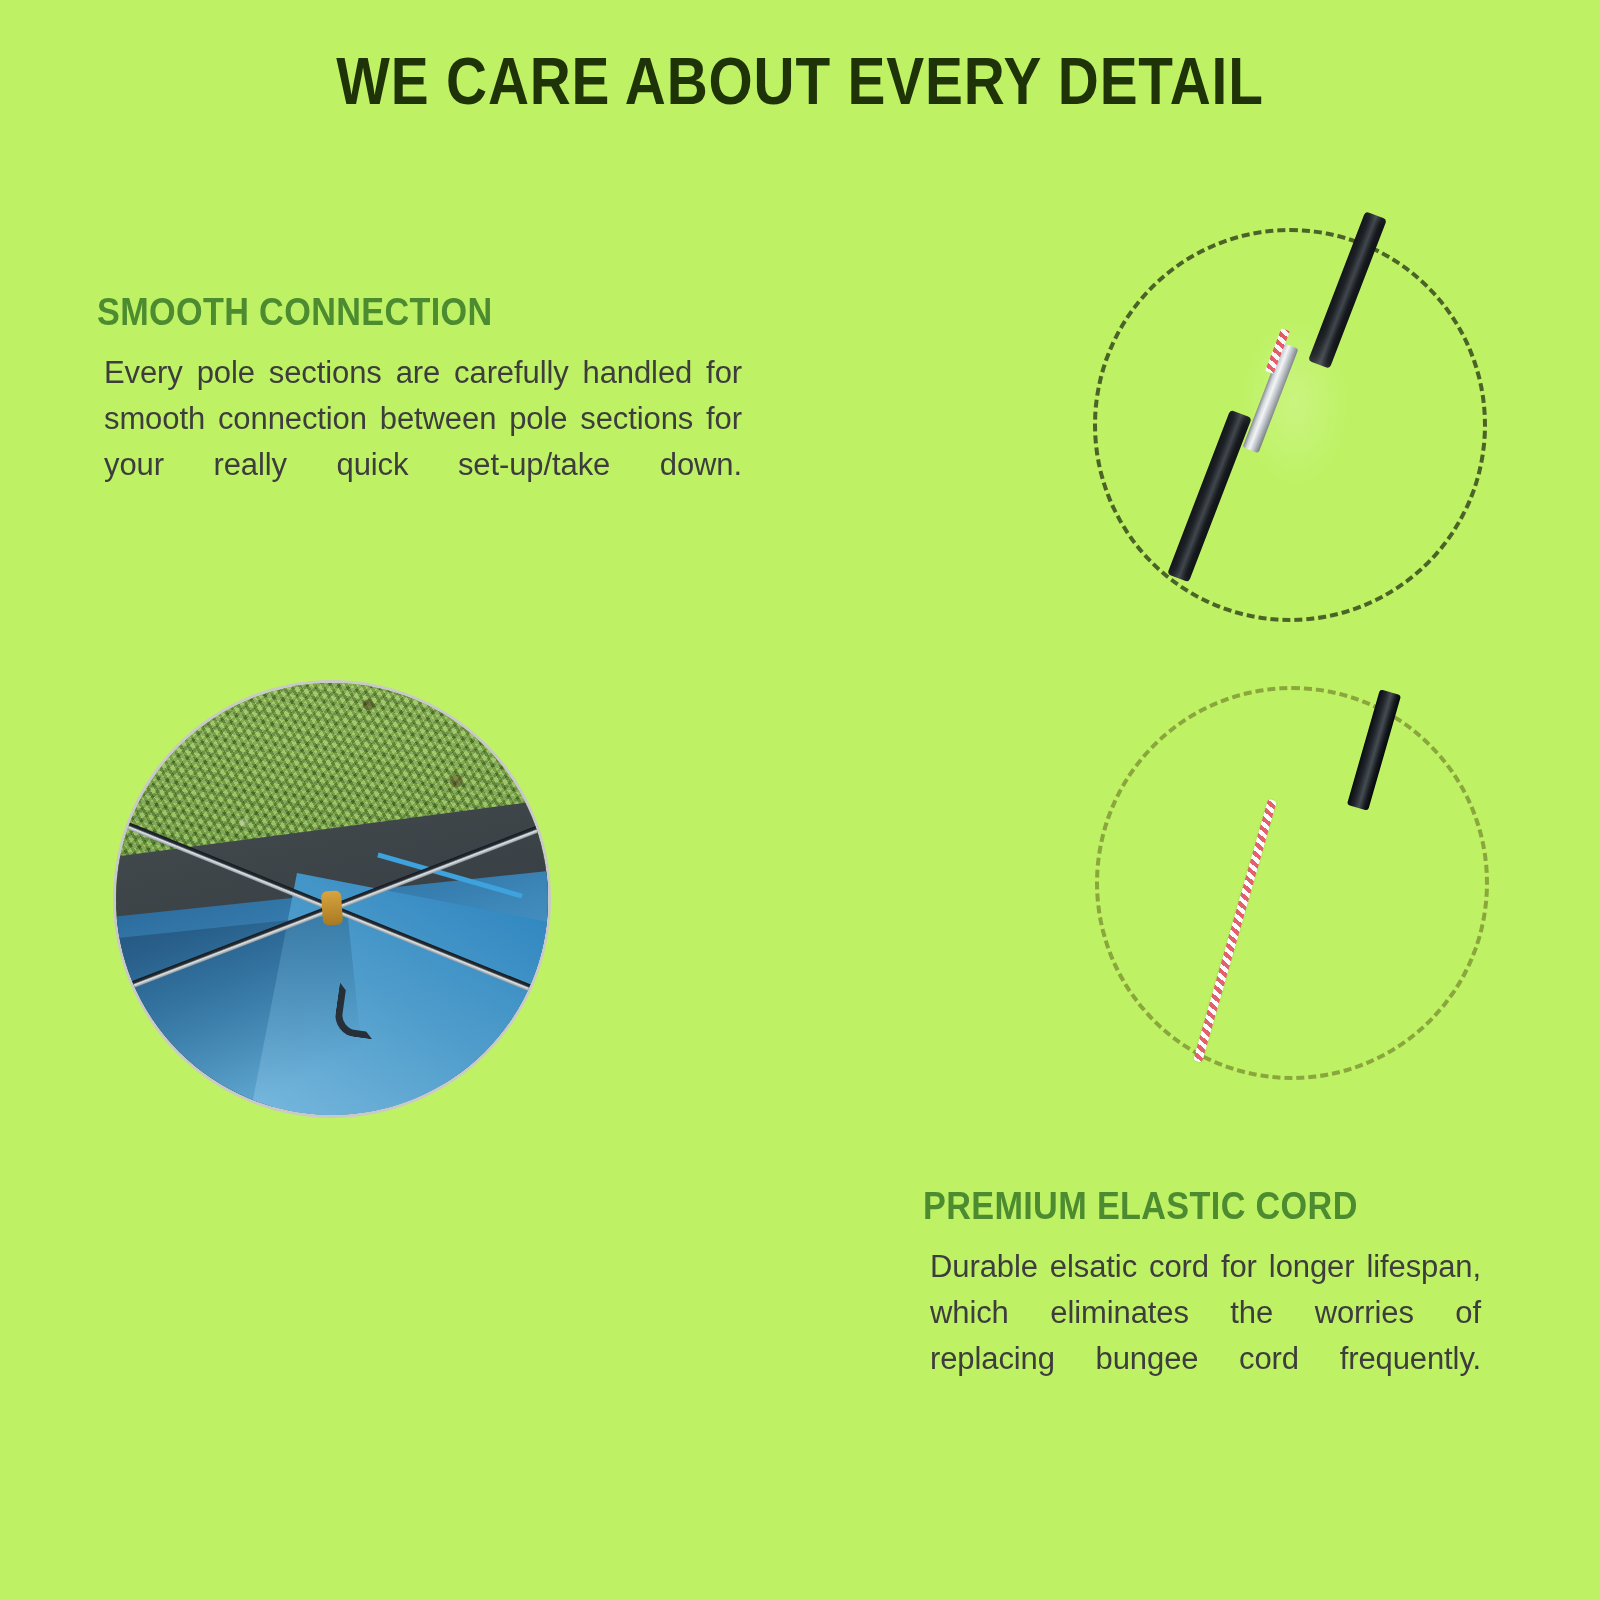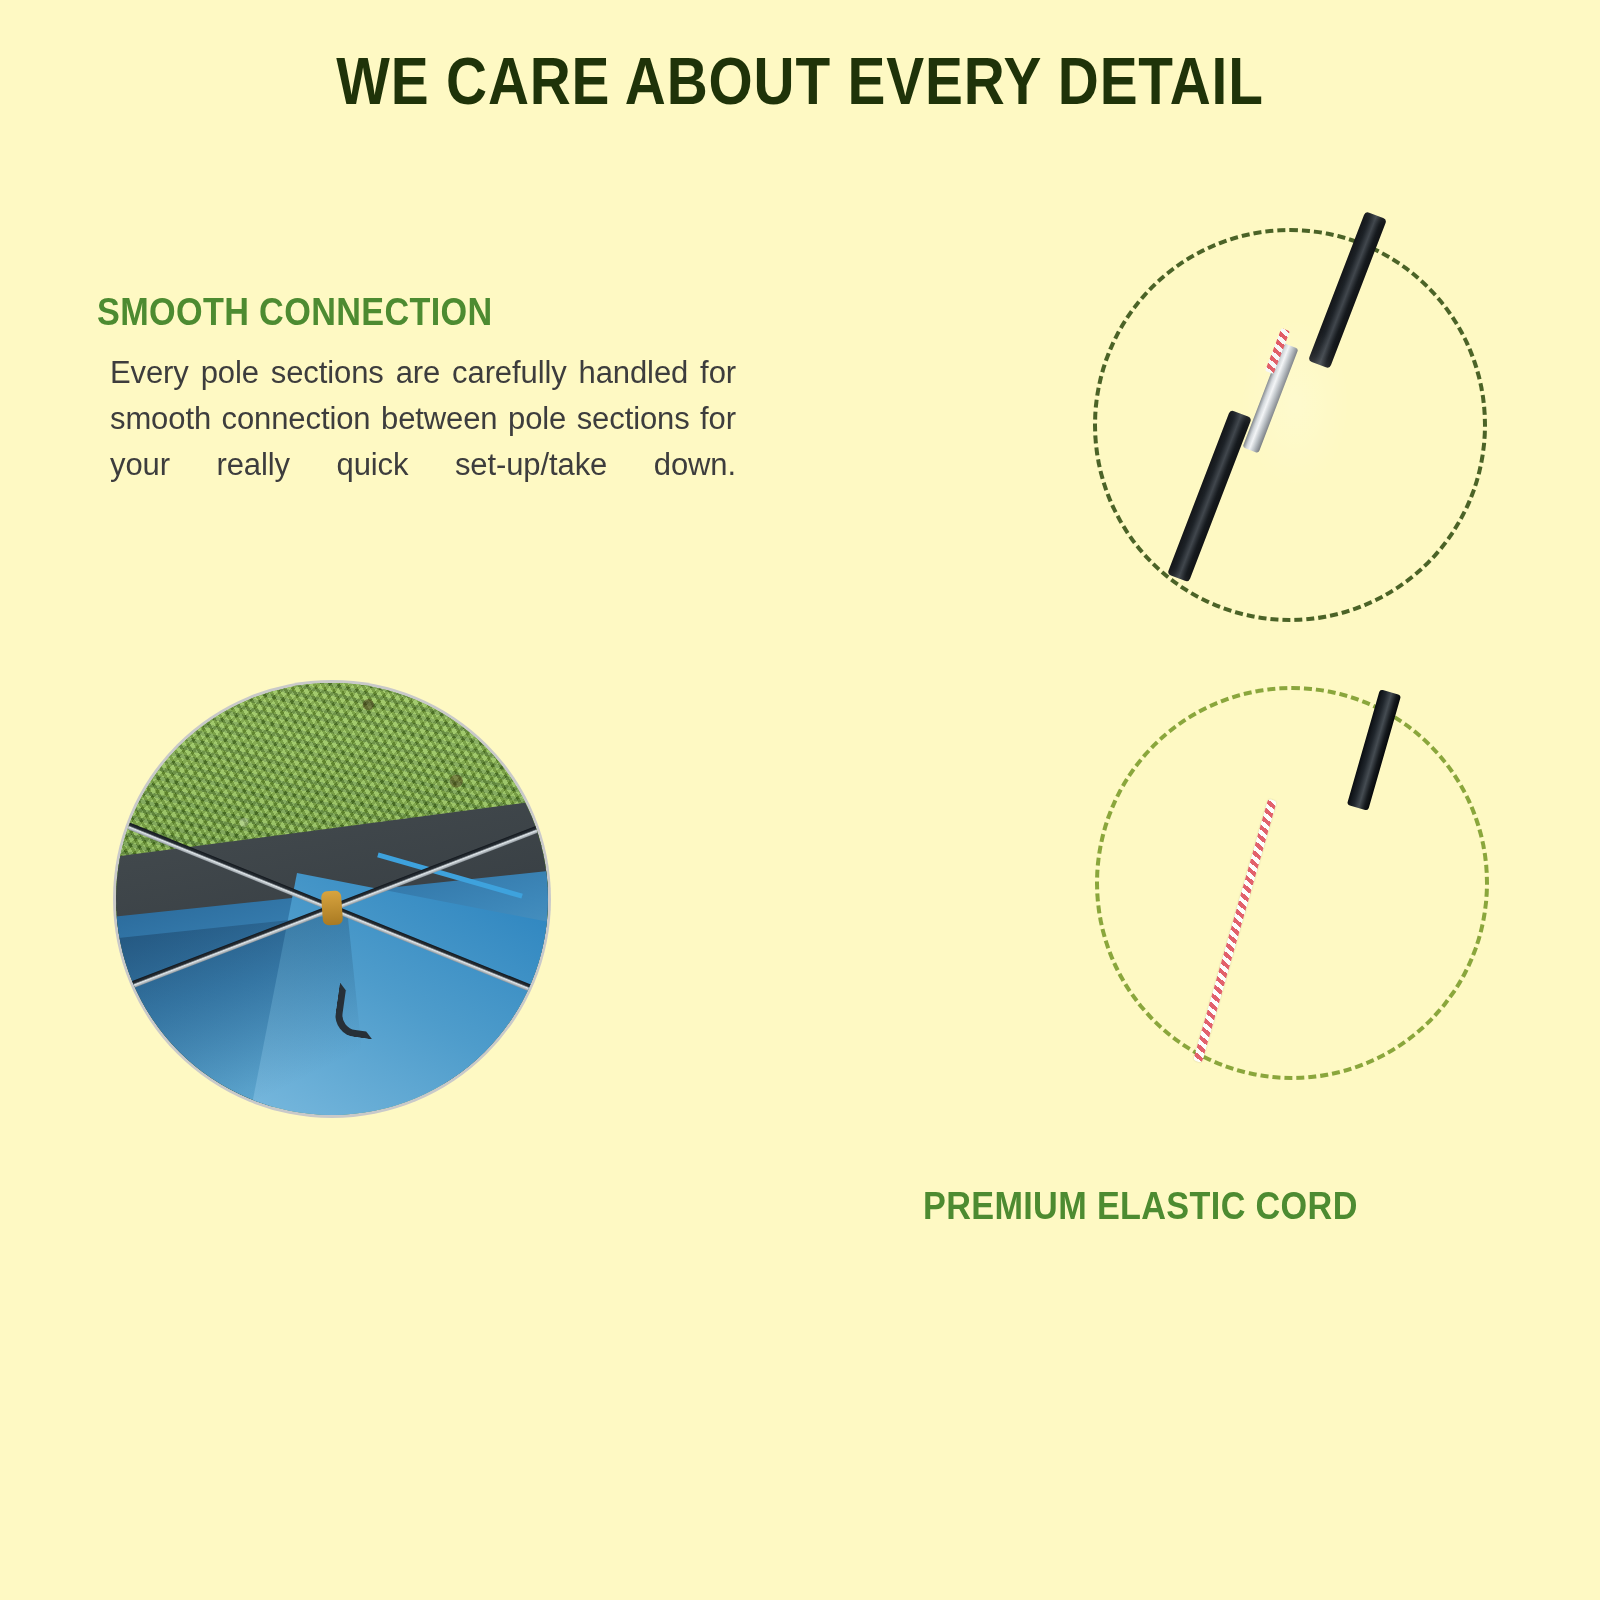--- a/index.html
+++ b/index.html
@@ -8,21 +8,21 @@
     padding: 0;
     background: #ffffff;
   }
   body {
     font-family: "Liberation Sans", "DejaVu Sans", sans-serif;
   }
   .page {
     position: relative;
     width: 1600px;
     height: 1600px;
-    background: #fef9c3;
+    background: #bef264;
     overflow: hidden;
   }
 
   
   .main-title {
     position: absolute;
     left: 0;
     top: 46px;
     width: 1600px;
     text-align: center;
@@ -51,21 +51,21 @@
     transform: scaleX(0.9);
     transform-origin: left top;
     white-space: nowrap;
   }
 
   .sec-body {
     color: #3d3d3d;
     font-size: 31px;
     line-height: 1.49;
     text-align: justify;
-    margin: 13px;
+    margin: 7px;
     font-weight: 300;
     letter-spacing: -0.1px;
   }
   .sec-body:after {
     content: "";
     display: inline-block;
     width: 100%;
   }
 
   
@@ -343,15 +343,16 @@
 
   <div class="dash-circle" id="dash-bottom"></div>
   <div class="cord-assembly">
     <div class="cord-elastic"></div>
     <div class="cord-pole-end"></div>
   </div>
 
 
   <div class="block" id="block-cord">
     <h2 class="sec-head">PREMIUM ELASTIC CORD</h2>
+    <p class="sec-body">Durable elsatic cord for longer lifespan, which eliminates the worries of replacing bungee cord frequently.</p>
   </div>
 
 </div>
 
 </body></html>

